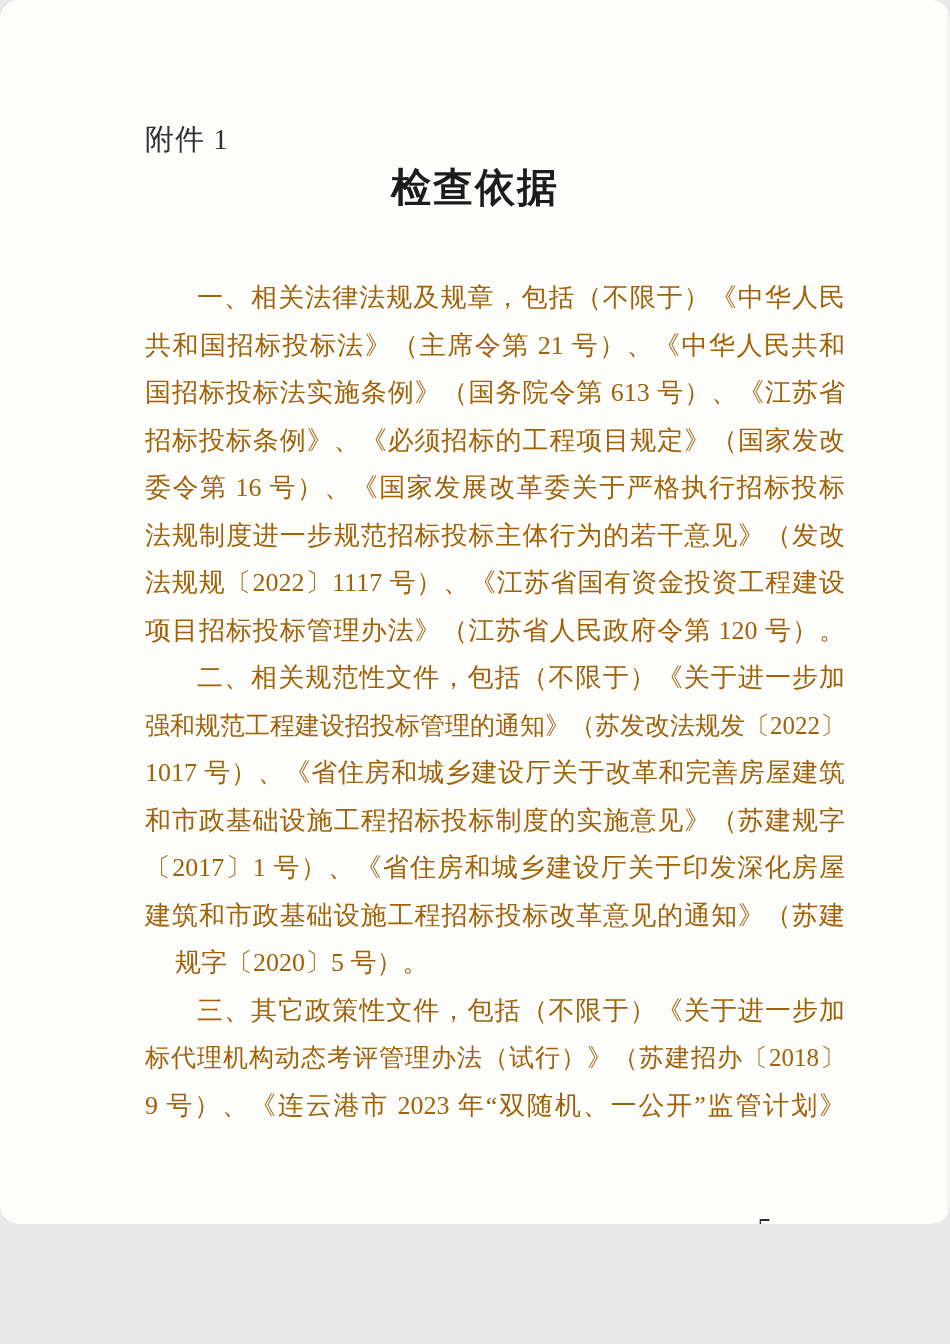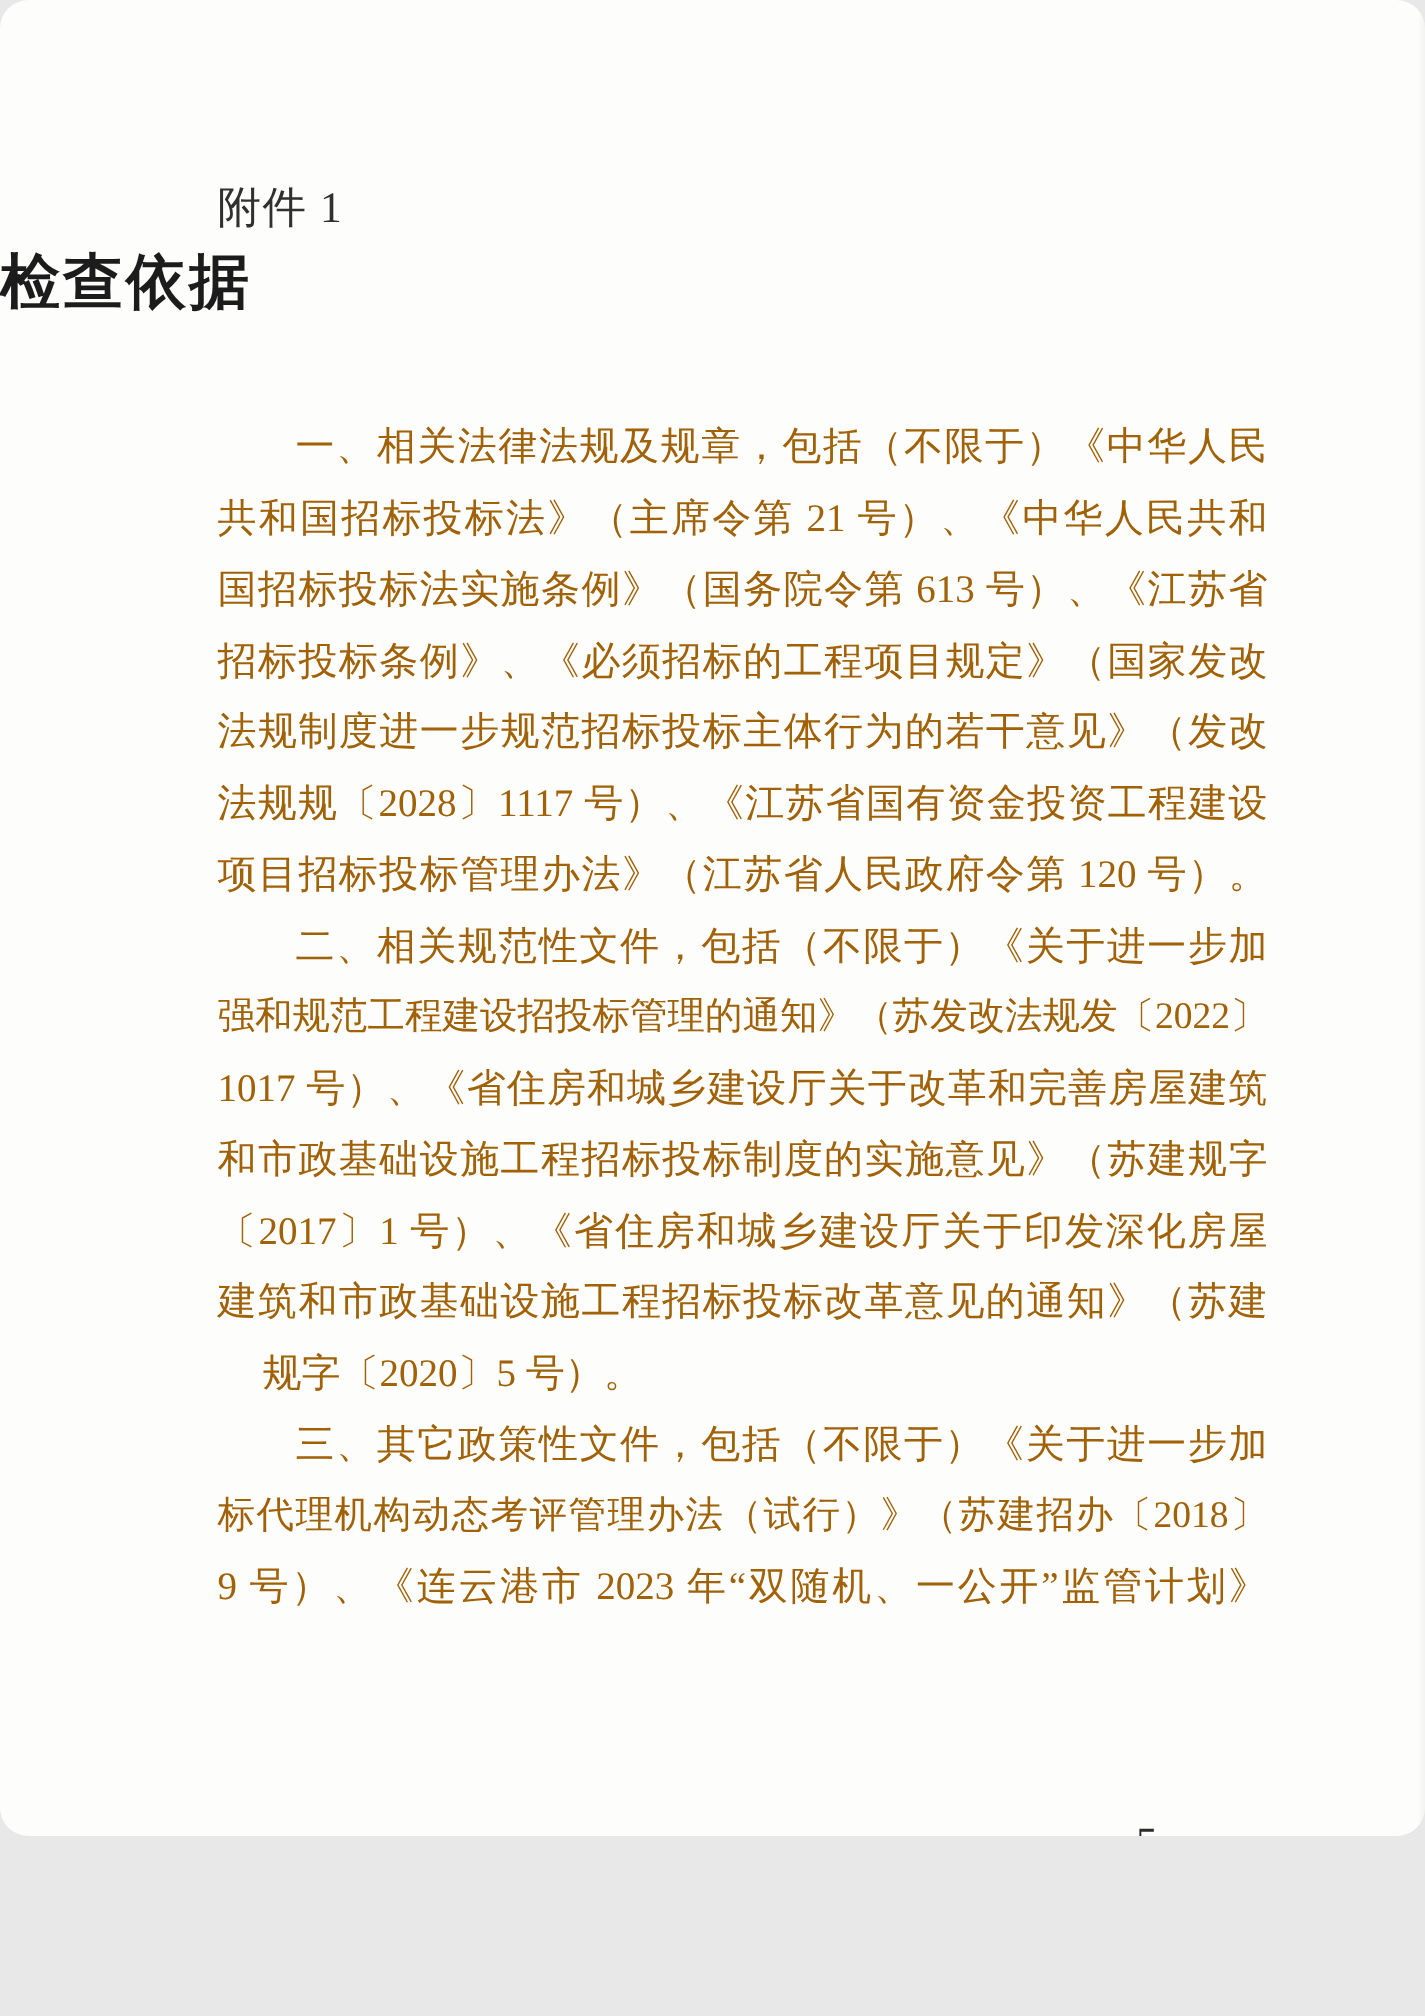--- a/index.html
+++ b/index.html
@@ -34,21 +34,21 @@
     font-size: 29px;
     line-height: 34px;
     letter-spacing: 1px;
     color: #303030;
   }
   .doc-title {
     position: absolute;
     left: 0;
     top: 165px;
     width: 100%;
-    text-align: left;
+    text-align: center;
     font-size: 40px;
     line-height: 46px;
     font-weight: 700;
     letter-spacing: 2px;
     color: #1c1c1c;
   }
   .body-text {
     position: absolute;
     left: 145px;
     top: 274px;
@@ -88,22 +88,23 @@
 
   <div class="doc-title">检查依据</div>
 
   <div class="body-text">
 
     <div class="para">
       <div class="line start fill">一、相关法律法规及规章，包括（不限于）《中华人民</div>
       <div class="line fill">共和国招标投标法》（主席令第 21 号）、《中华人民共和</div>
       <div class="line fill">国招标投标法实施条例》（国务院令第 613 号）、《江苏省</div>
       <div class="line fill">招标投标条例》、《必须招标的工程项目规定》（国家发改</div>
+      <div class="line fill">委令第 16 号）、《国家发展改革委关于严格执行招标投标</div>
       <div class="line fill">法规制度进一步规范招标投标主体行为的若干意见》（发改</div>
-      <div class="line fill">法规规〔2028〕1117 号）、《江苏省国有资金投资工程建设</div>
+      <div class="line fill">法规规〔2022〕1117 号）、《江苏省国有资金投资工程建设</div>
       <div class="line fill">项目招标投标管理办法》（江苏省人民政府令第 120 号）。</div>
     </div>
 
     <div class="para">
       <div class="line start fill">二、相关规范性文件，包括（不限于）《关于进一步加</div>
       <div class="line fill tight">强和规范工程建设招投标管理的通知》（苏发改法规发〔2022〕</div>
       <div class="line fill">1017 号）、《省住房和城乡建设厅关于改革和完善房屋建筑</div>
       <div class="line fill">和市政基础设施工程招标投标制度的实施意见》（苏建规字</div>
       <div class="line fill">〔2017〕1 号）、《省住房和城乡建设厅关于印发深化房屋</div>
       <div class="line fill">建筑和市政基础设施工程招标投标改革意见的通知》（苏建</div>

